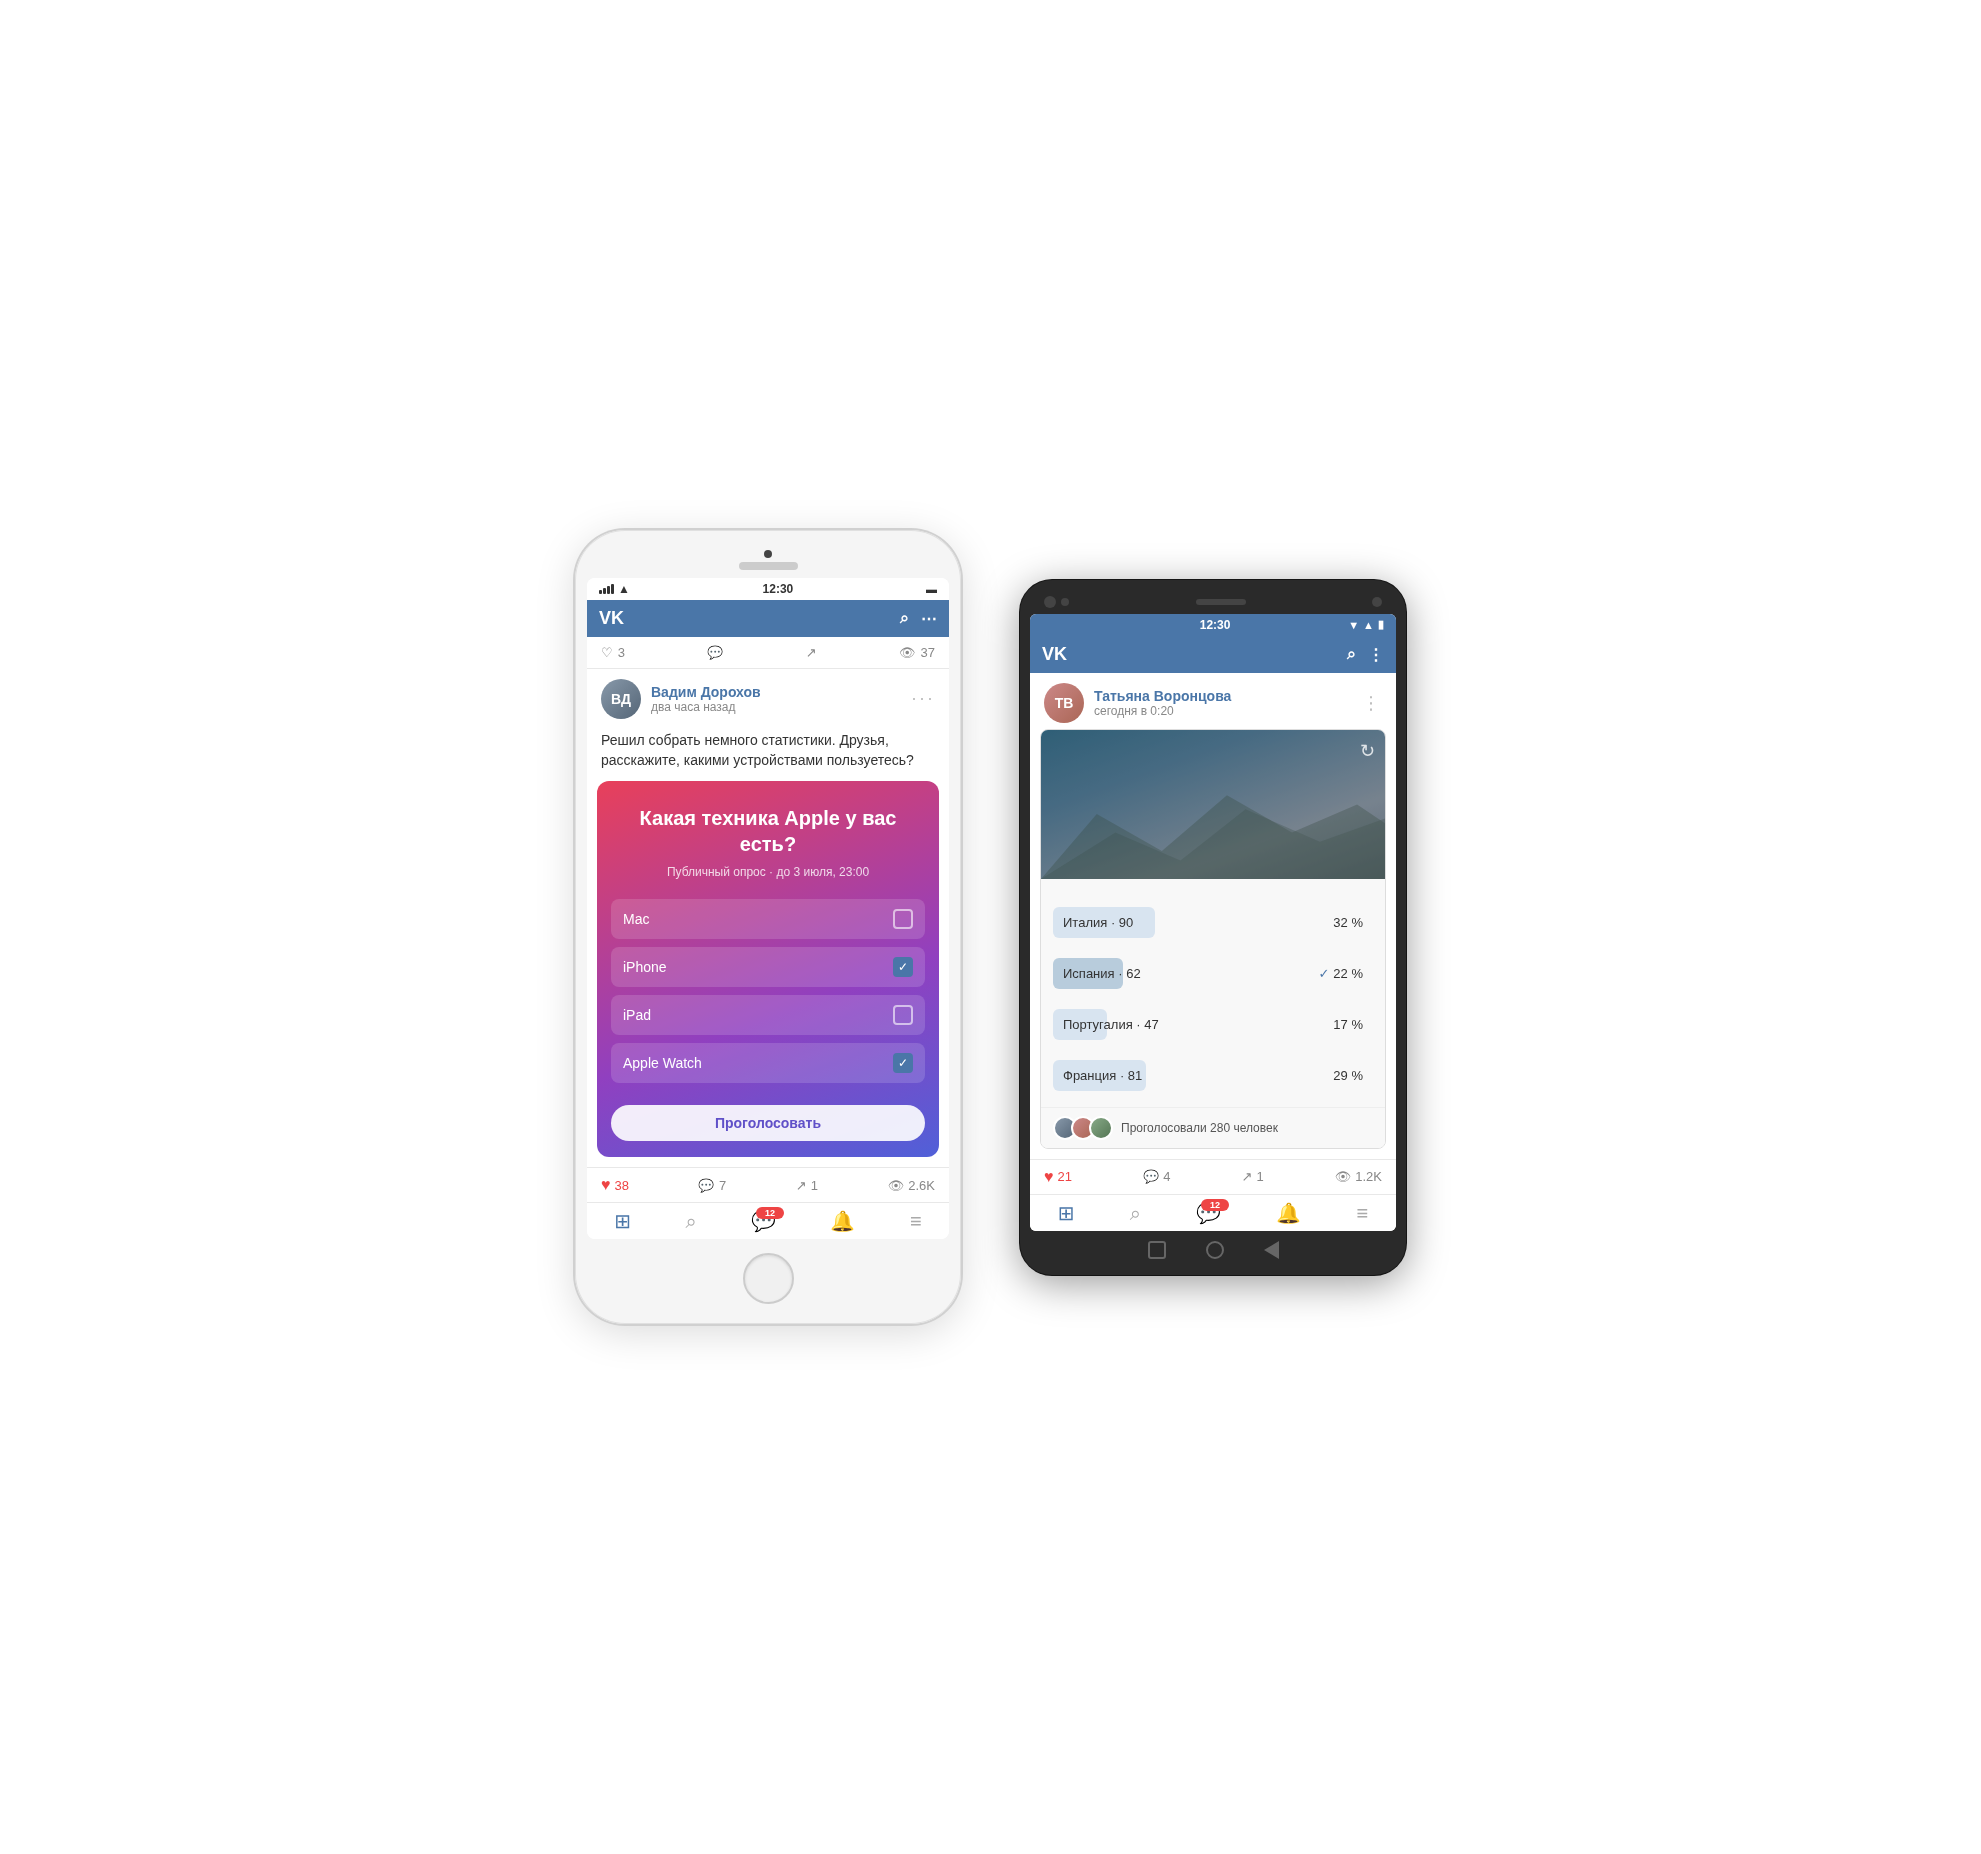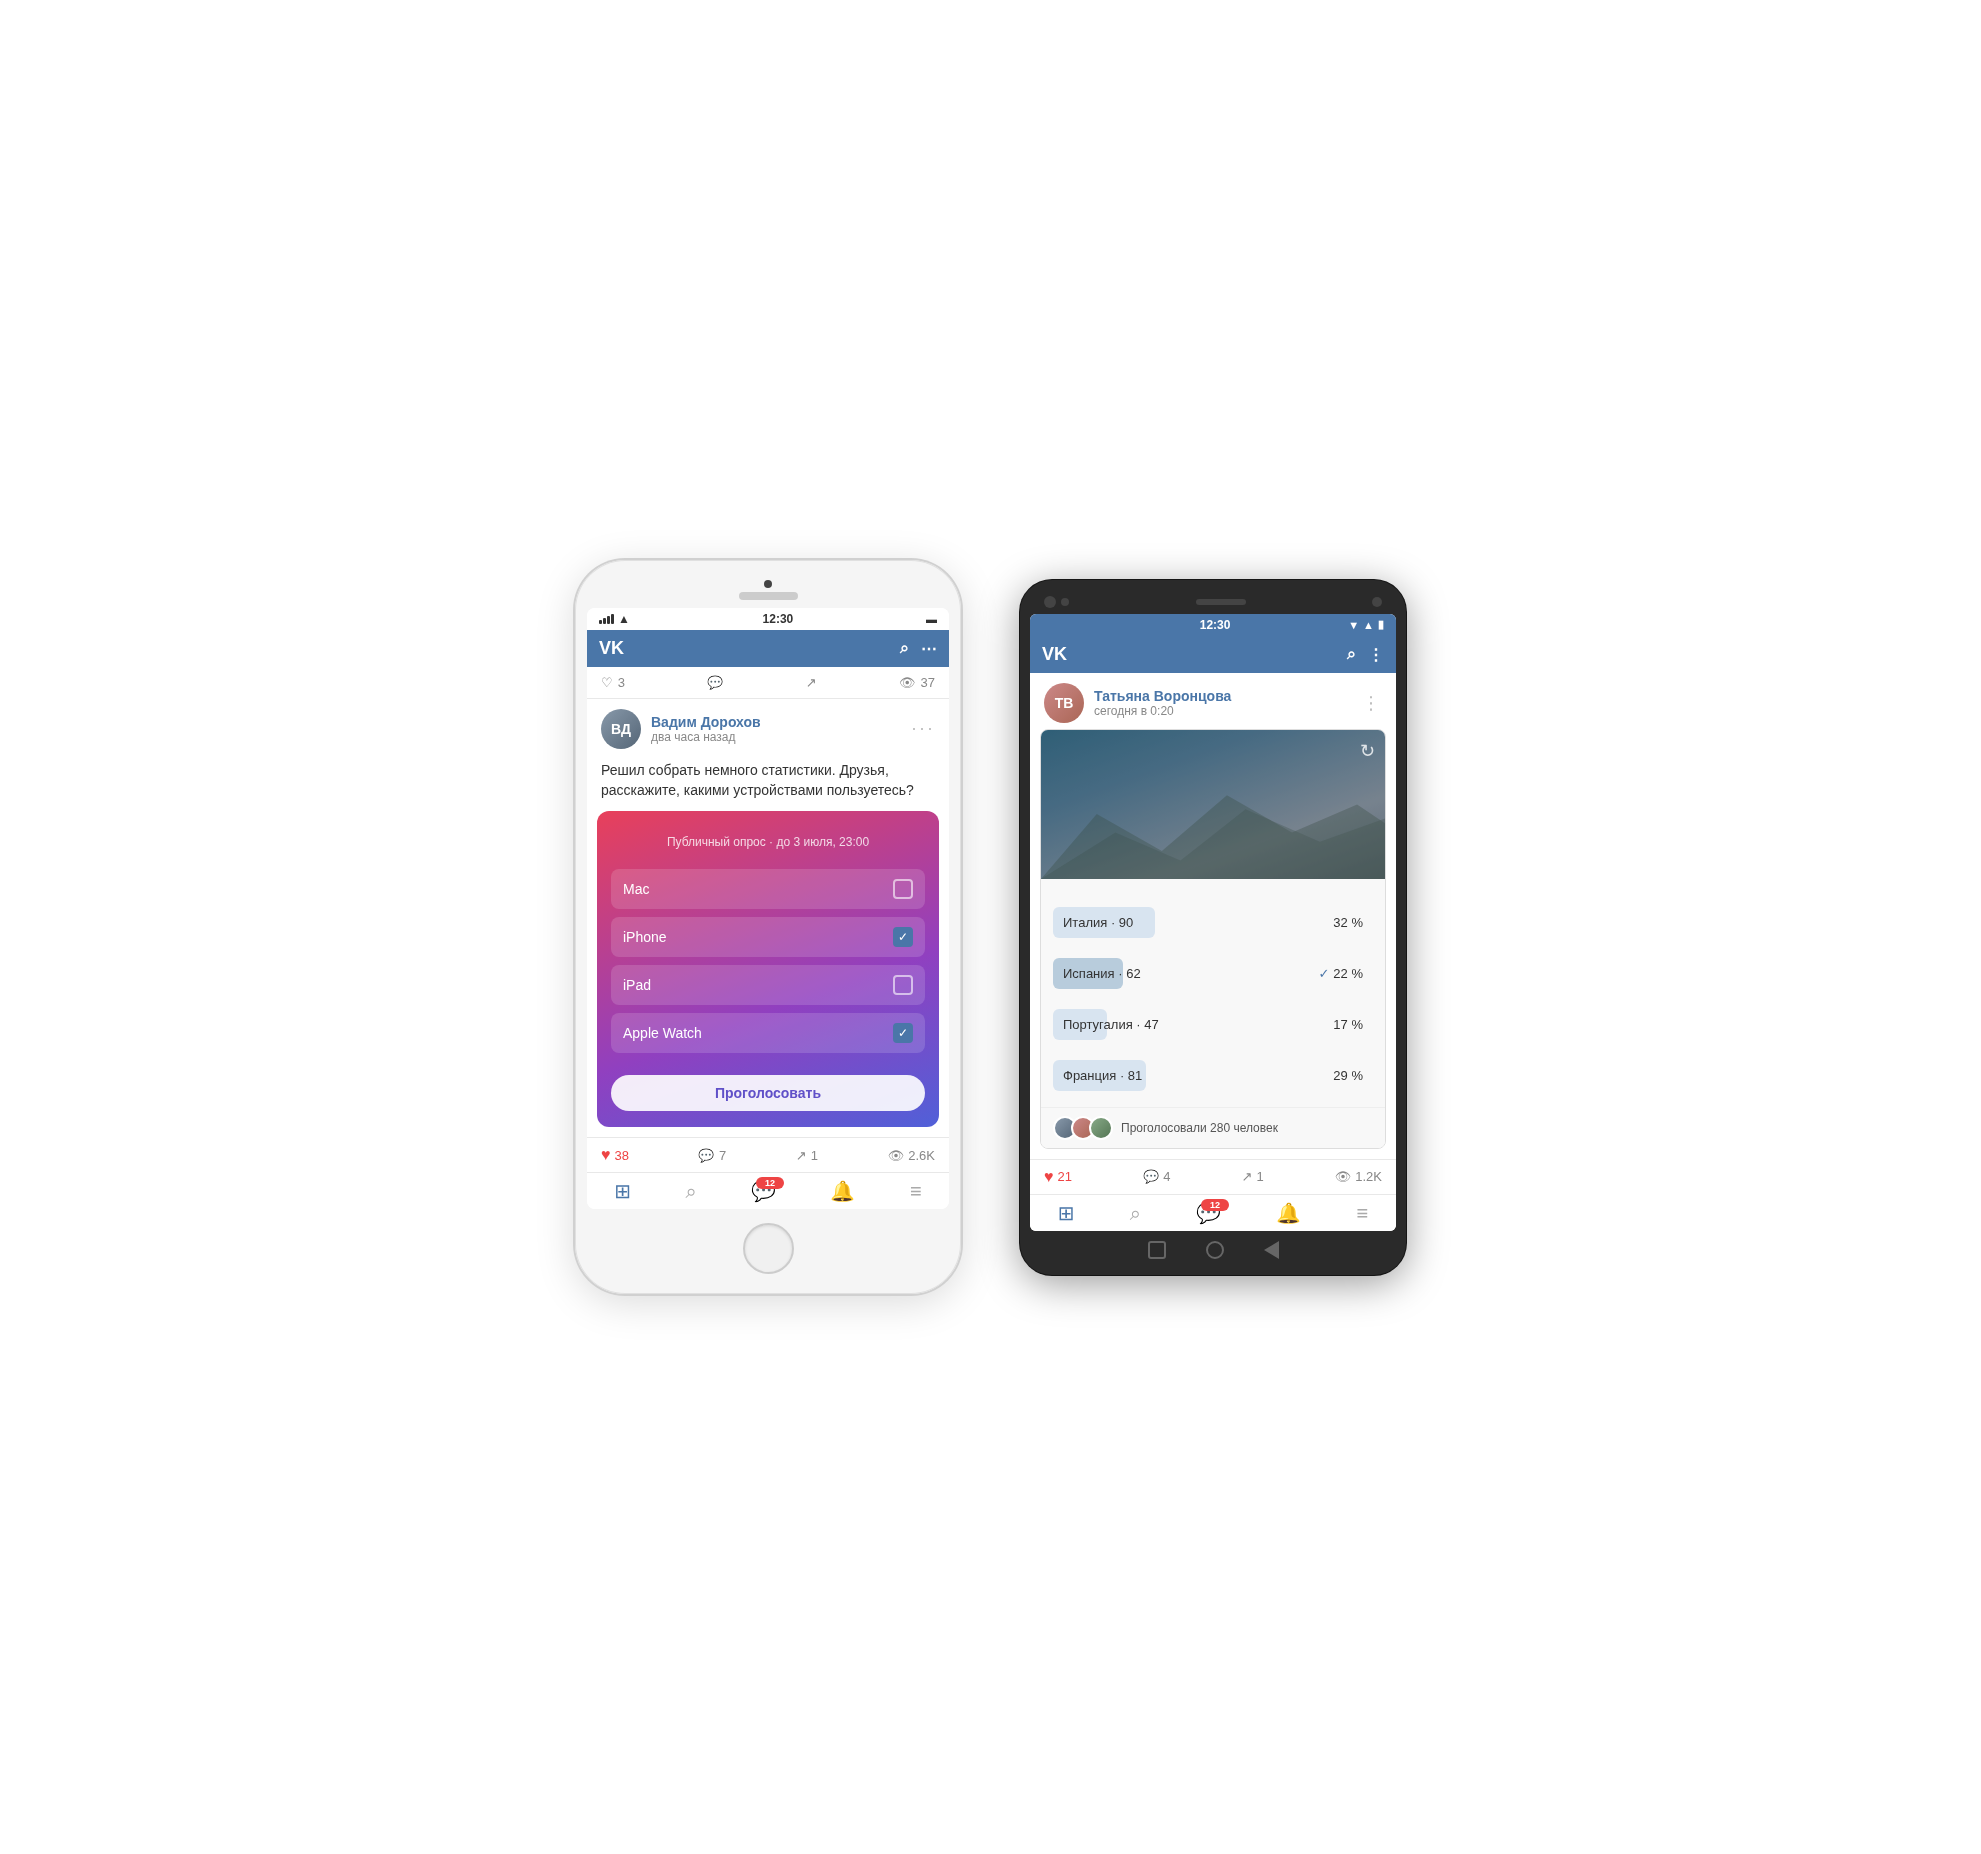--- a/index.html
+++ b/index.html
@@ -549,20 +549,21 @@
           <div class="author-name">Вадим Дорохов</div>
           <div class="author-time">два часа назад</div>
         </div>
         <span class="author-more">···</span>
       </div>
 
       <div class="post-text">Решил собрать немного статистики. Друзья, расскажите, какими устройствами пользуетесь?</div>
 
       <div class="poll-iphone">
         <div class="poll-header-iphone">
+          <div class="poll-title-iphone">Какая техника Apple у вас есть?</div>
           <div class="poll-subtitle-iphone">Публичный опрос · до 3 июля, 23:00</div>
         </div>
         <div class="poll-options-iphone">
 
           <div class="poll-option-iphone">
             <span>Mac</span>
             <div class="poll-checkbox"></div>
           </div>
 
           <div class="poll-option-iphone">

